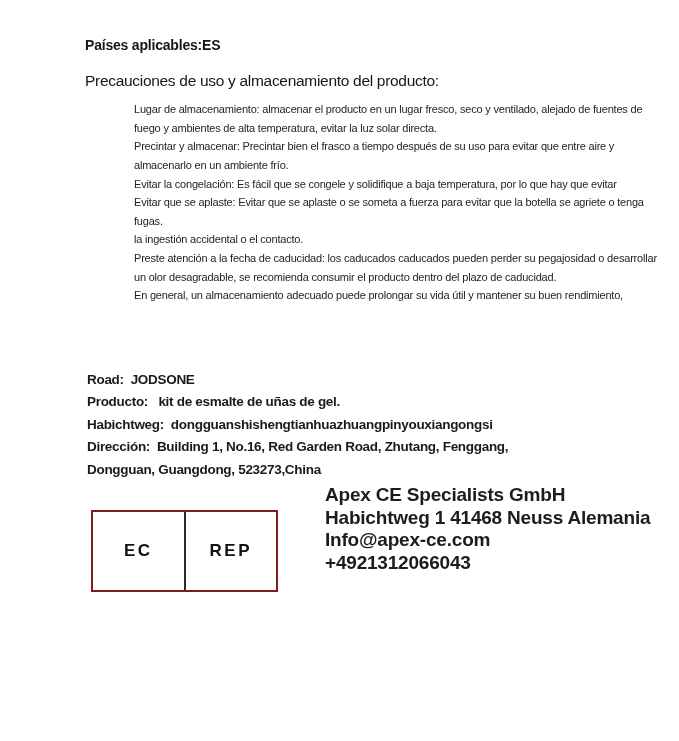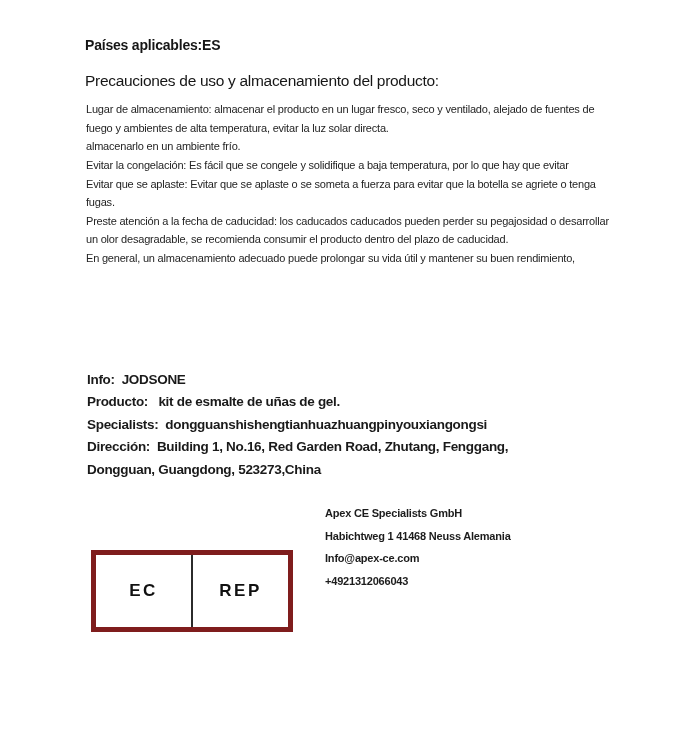--- a/index.html
+++ b/index.html
@@ -21,77 +21,78 @@
   .h2 {
     position: absolute; left: 85px; top: 72px;
     font-size: 15.5px; font-weight: normal; color: #161616;
     letter-spacing: -0.3px; white-space: pre;
   }
 
   .body-block {
     position: absolute; left: 86px; top: 100px;
     font-size: 11px; letter-spacing: -0.2px; color: #242424;
   }
-  .body-block .tline { height: 18.65px; line-height: 18.65px; white-space: pre; }
+  .body-block .tline { height: 18.65px; line-height: 18.65px; white-space: pre; margin-left: 48px; }
 
   .info-block {
     position: absolute; left: 87px; top: 369px;
     font-size: 13.5px; font-weight: bold; color: #1a1a1a;
     letter-spacing: -0.3px;
   }
   .info-block .tline { height: 22.4px; line-height: 22.4px; white-space: pre; }
 
   .ecrep-box {
     position: absolute; left: 91px; top: 510px;
-    width: 202px; height: 82px;
-    border: 5px solid #7f1d1d; box-sizing: border-box;
+    width: 187px; height: 82px;
+    border: 2px solid #7f1d1d; box-sizing: border-box;
     display: flex;
-    margin-top: 40px;
   }
   .ecrep-cell {
     flex: 1; display: flex; align-items: center; justify-content: center;
     font-size: 17px; font-weight: bold; letter-spacing: 2.5px;
     color: #111111;
   }
   .ecrep-cell.first { border-right: 2px solid #2b2b2b; }
 
   .contact-block {
-    position: absolute; left: 325px; top: 502px;
-    font-size: 11px; font-weight: bold; color: #1c1c1c;
+    position: absolute; left: 325px; top: 484px;
+    font-size: 19px; font-weight: bold; color: #1c1c1c;
     letter-spacing: -0.2px;
   }
   .contact-block .tline { height: 22.7px; line-height: 22.7px; white-space: pre; }
 
   .symbols-row { position: absolute; left: 0; top: 640px; width: 679px; height: 80px; }
 </style>
 </head>
 <body>
 
 <div class="page">
 
   <div class="h1">Países aplicables:ES</div>
 
   <div class="h2">Precauciones de uso y almacenamiento del producto:</div>
 
   <div class="body-block">
     <div class="tline">Lugar de almacenamiento: almacenar el producto en un lugar fresco, seco y ventilado, alejado de fuentes de</div>
     <div class="tline">fuego y ambientes de alta temperatura, evitar la luz solar directa.</div>
+    <div class="tline">Precintar y almacenar: Precintar bien el frasco a tiempo después de su uso para evitar que entre aire y</div>
     <div class="tline">almacenarlo en un ambiente frío.</div>
     <div class="tline">Evitar la congelación: Es fácil que se congele y solidifique a baja temperatura, por lo que hay que evitar</div>
     <div class="tline">Evitar que se aplaste: Evitar que se aplaste o se someta a fuerza para evitar que la botella se agriete o tenga</div>
     <div class="tline">fugas.</div>
+    <div class="tline">la ingestión accidental o el contacto.</div>
     <div class="tline">Preste atención a la fecha de caducidad: los caducados caducados pueden perder su pegajosidad o desarrollar</div>
     <div class="tline">un olor desagradable, se recomienda consumir el producto dentro del plazo de caducidad.</div>
     <div class="tline">En general, un almacenamiento adecuado puede prolongar su vida útil y mantener su buen rendimiento,</div>
   </div>
 
   <div class="info-block">
-    <div class="tline">Info:  JODSONE</div>
+    <div class="tline">Road:  JODSONE</div>
     <div class="tline">Producto:   kit de esmalte de uñas de gel.</div>
-    <div class="tline">Specialists:  dongguanshishengtianhuazhuangpinyouxiangongsi</div>
+    <div class="tline">Habichtweg:  dongguanshishengtianhuazhuangpinyouxiangongsi</div>
     <div class="tline">Dirección:  Building 1, No.16, Red Garden Road, Zhutang, Fenggang,</div>
     <div class="tline">Dongguan, Guangdong, 523273,China</div>
   </div>
 
   <div class="ecrep-box">
     <div class="ecrep-cell first">EC</div>
     <div class="ecrep-cell">REP</div>
   </div>
 
   <div class="contact-block">

